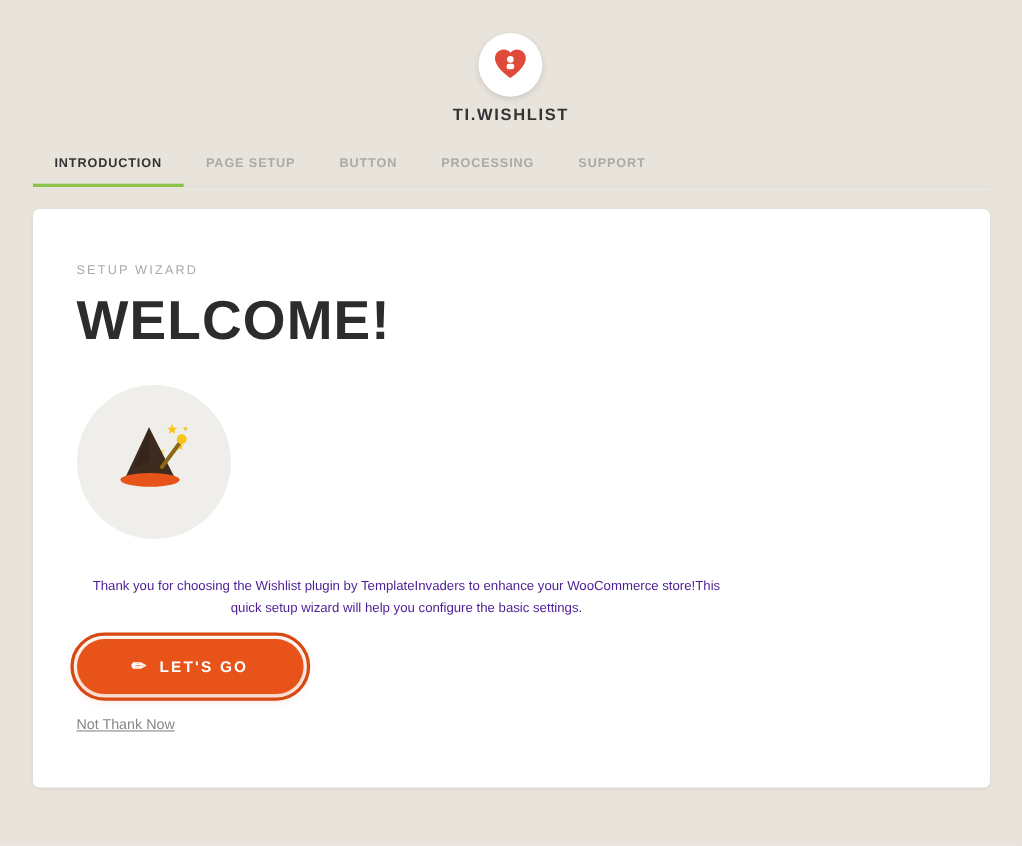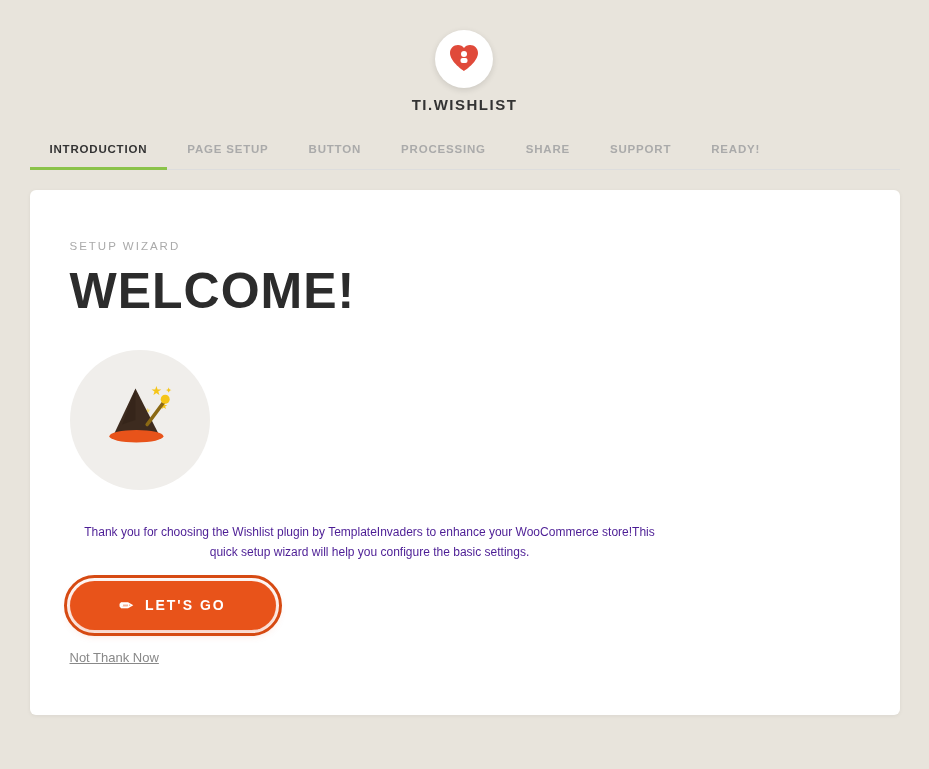--- a/index.html
+++ b/index.html
@@ -183,27 +183,21 @@
   <div class="nav-tab">
     <span>PAGE SETUP</span>
   </div>
   <div class="nav-tab">
     <span>BUTTON</span>
   </div>
   <div class="nav-tab">
     <span>PROCESSING</span>
   </div>
   <div class="nav-tab">
-    <span>SHARE</span>
-  </div>
-  <div class="nav-tab">
     <span>SUPPORT</span>
-  </div>
-  <div class="nav-tab">
-    <span>READY!</span>
   </div>
 </nav>
 
 <div class="main-card">
 
   <p class="setup-wizard-label">SETUP WIZARD</p>
 
   <h1 class="welcome-title">WELCOME!</h1>
 
   <div class="wizard-icon-circle">

